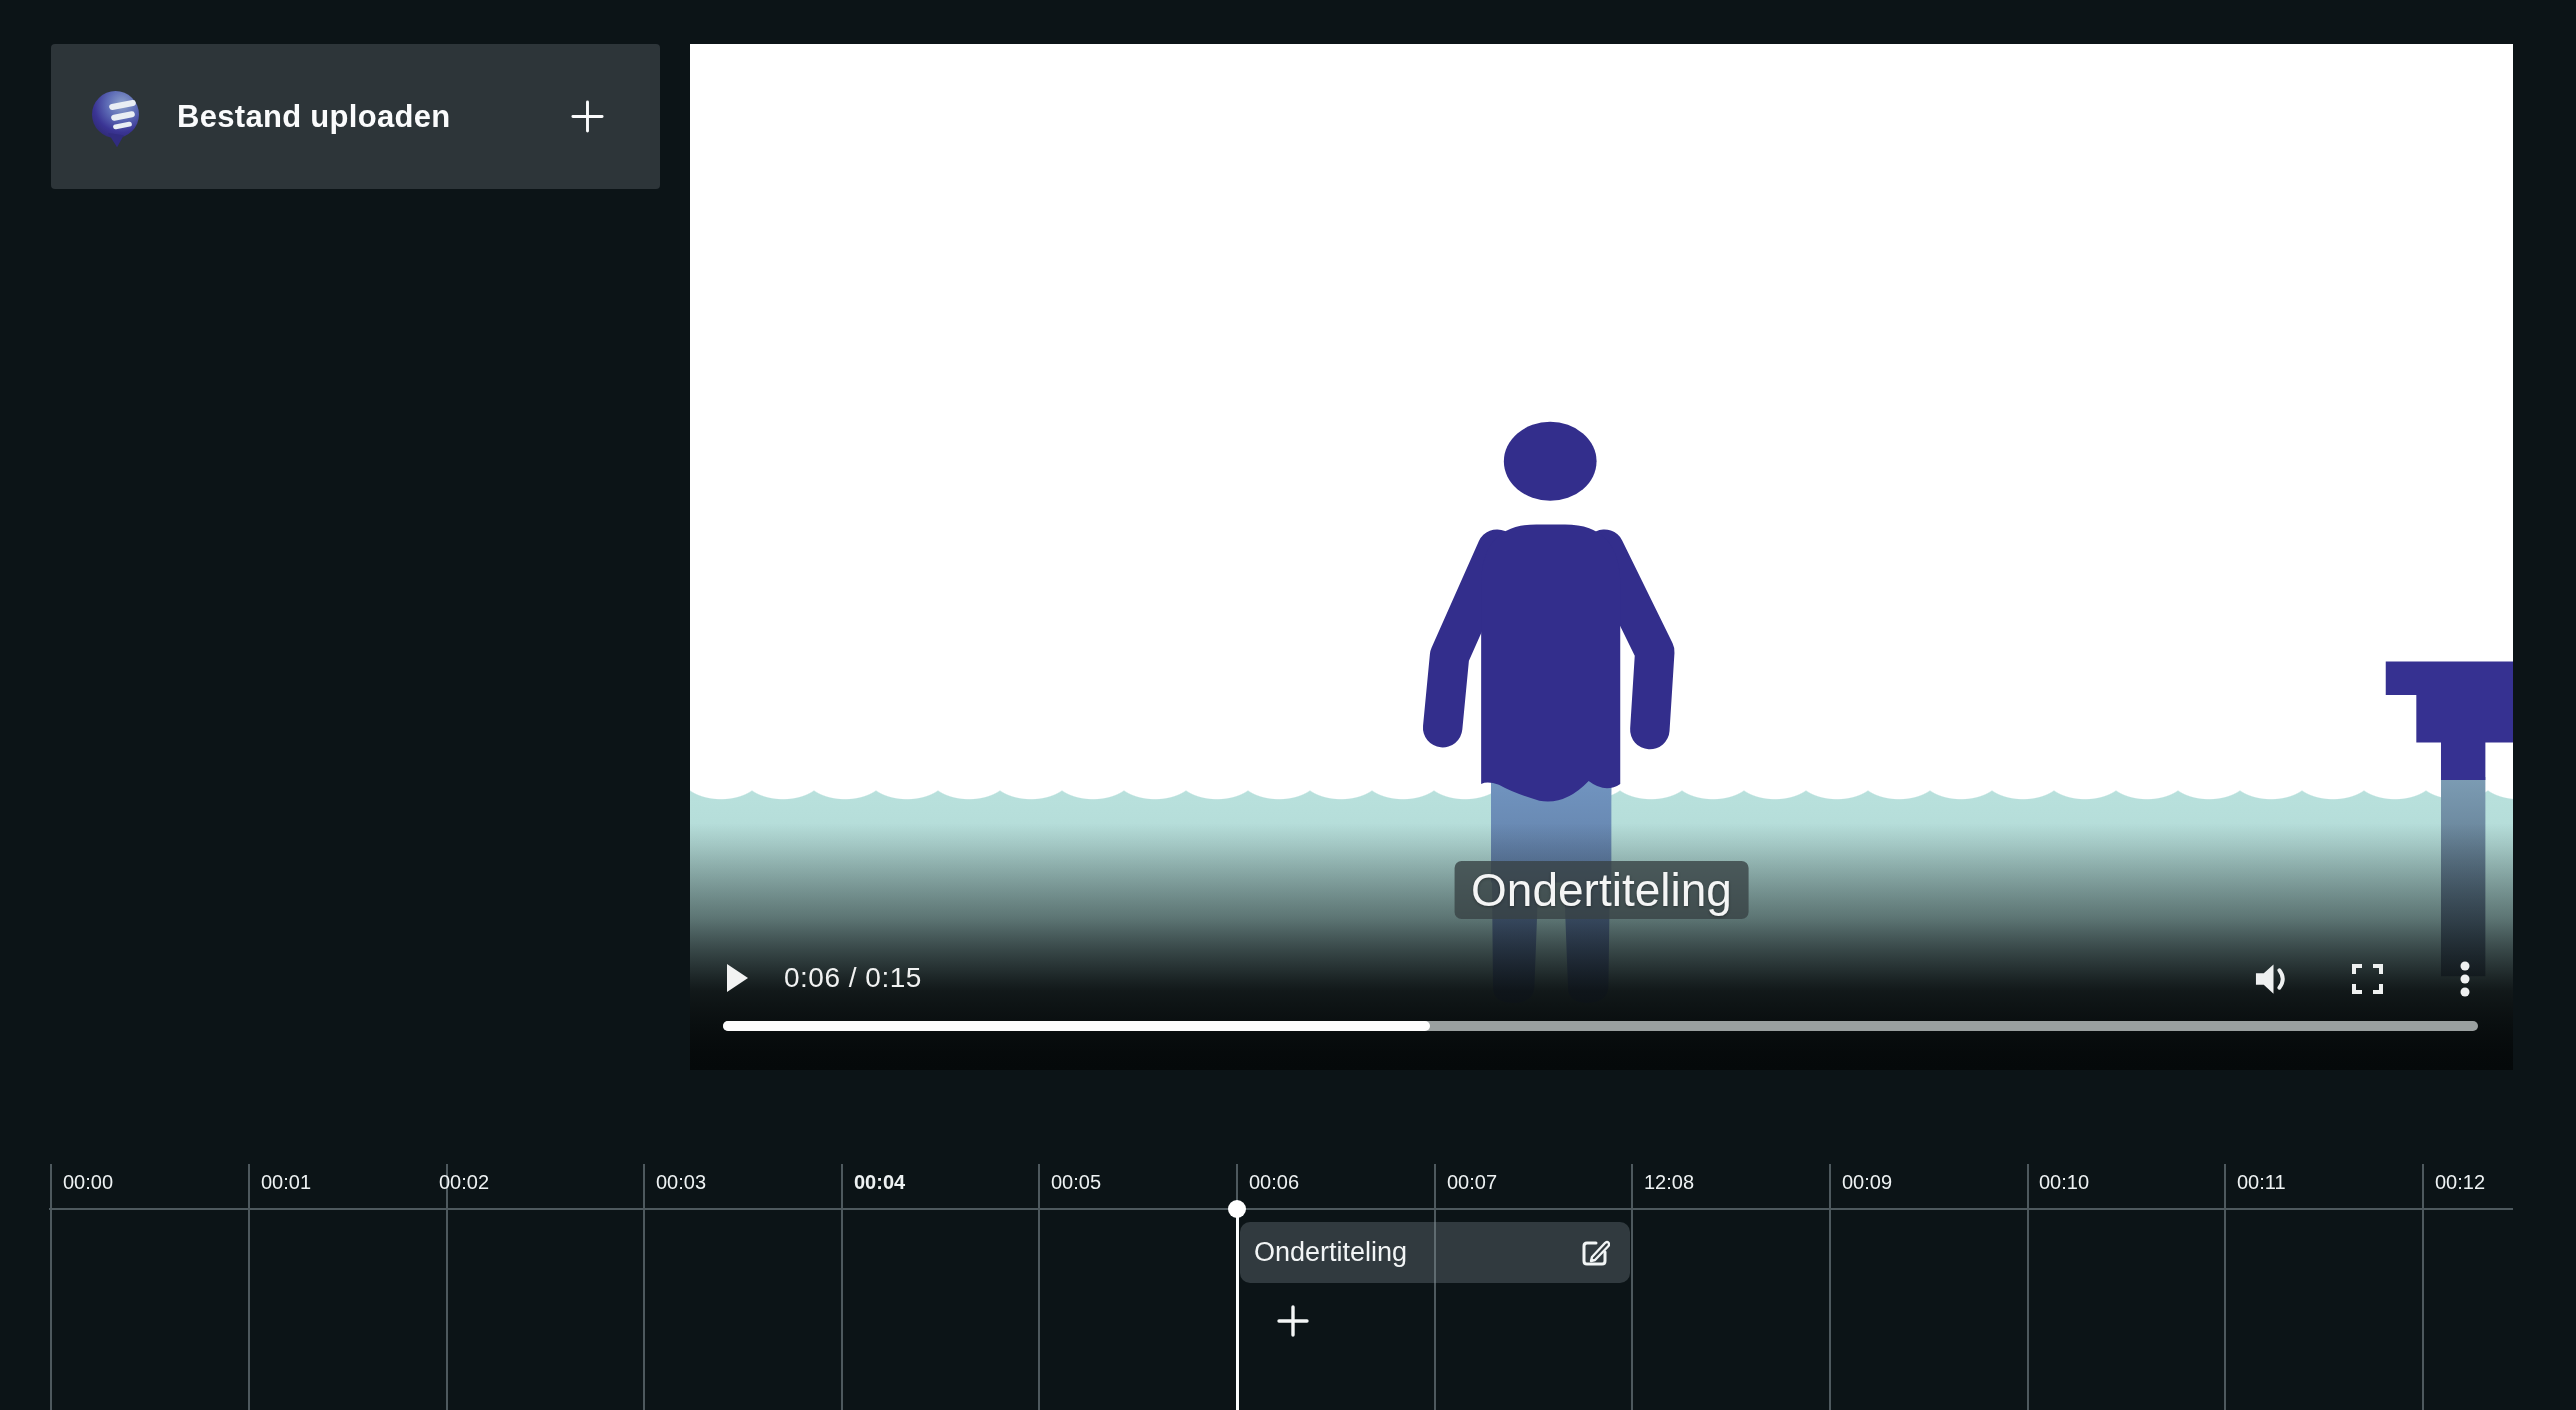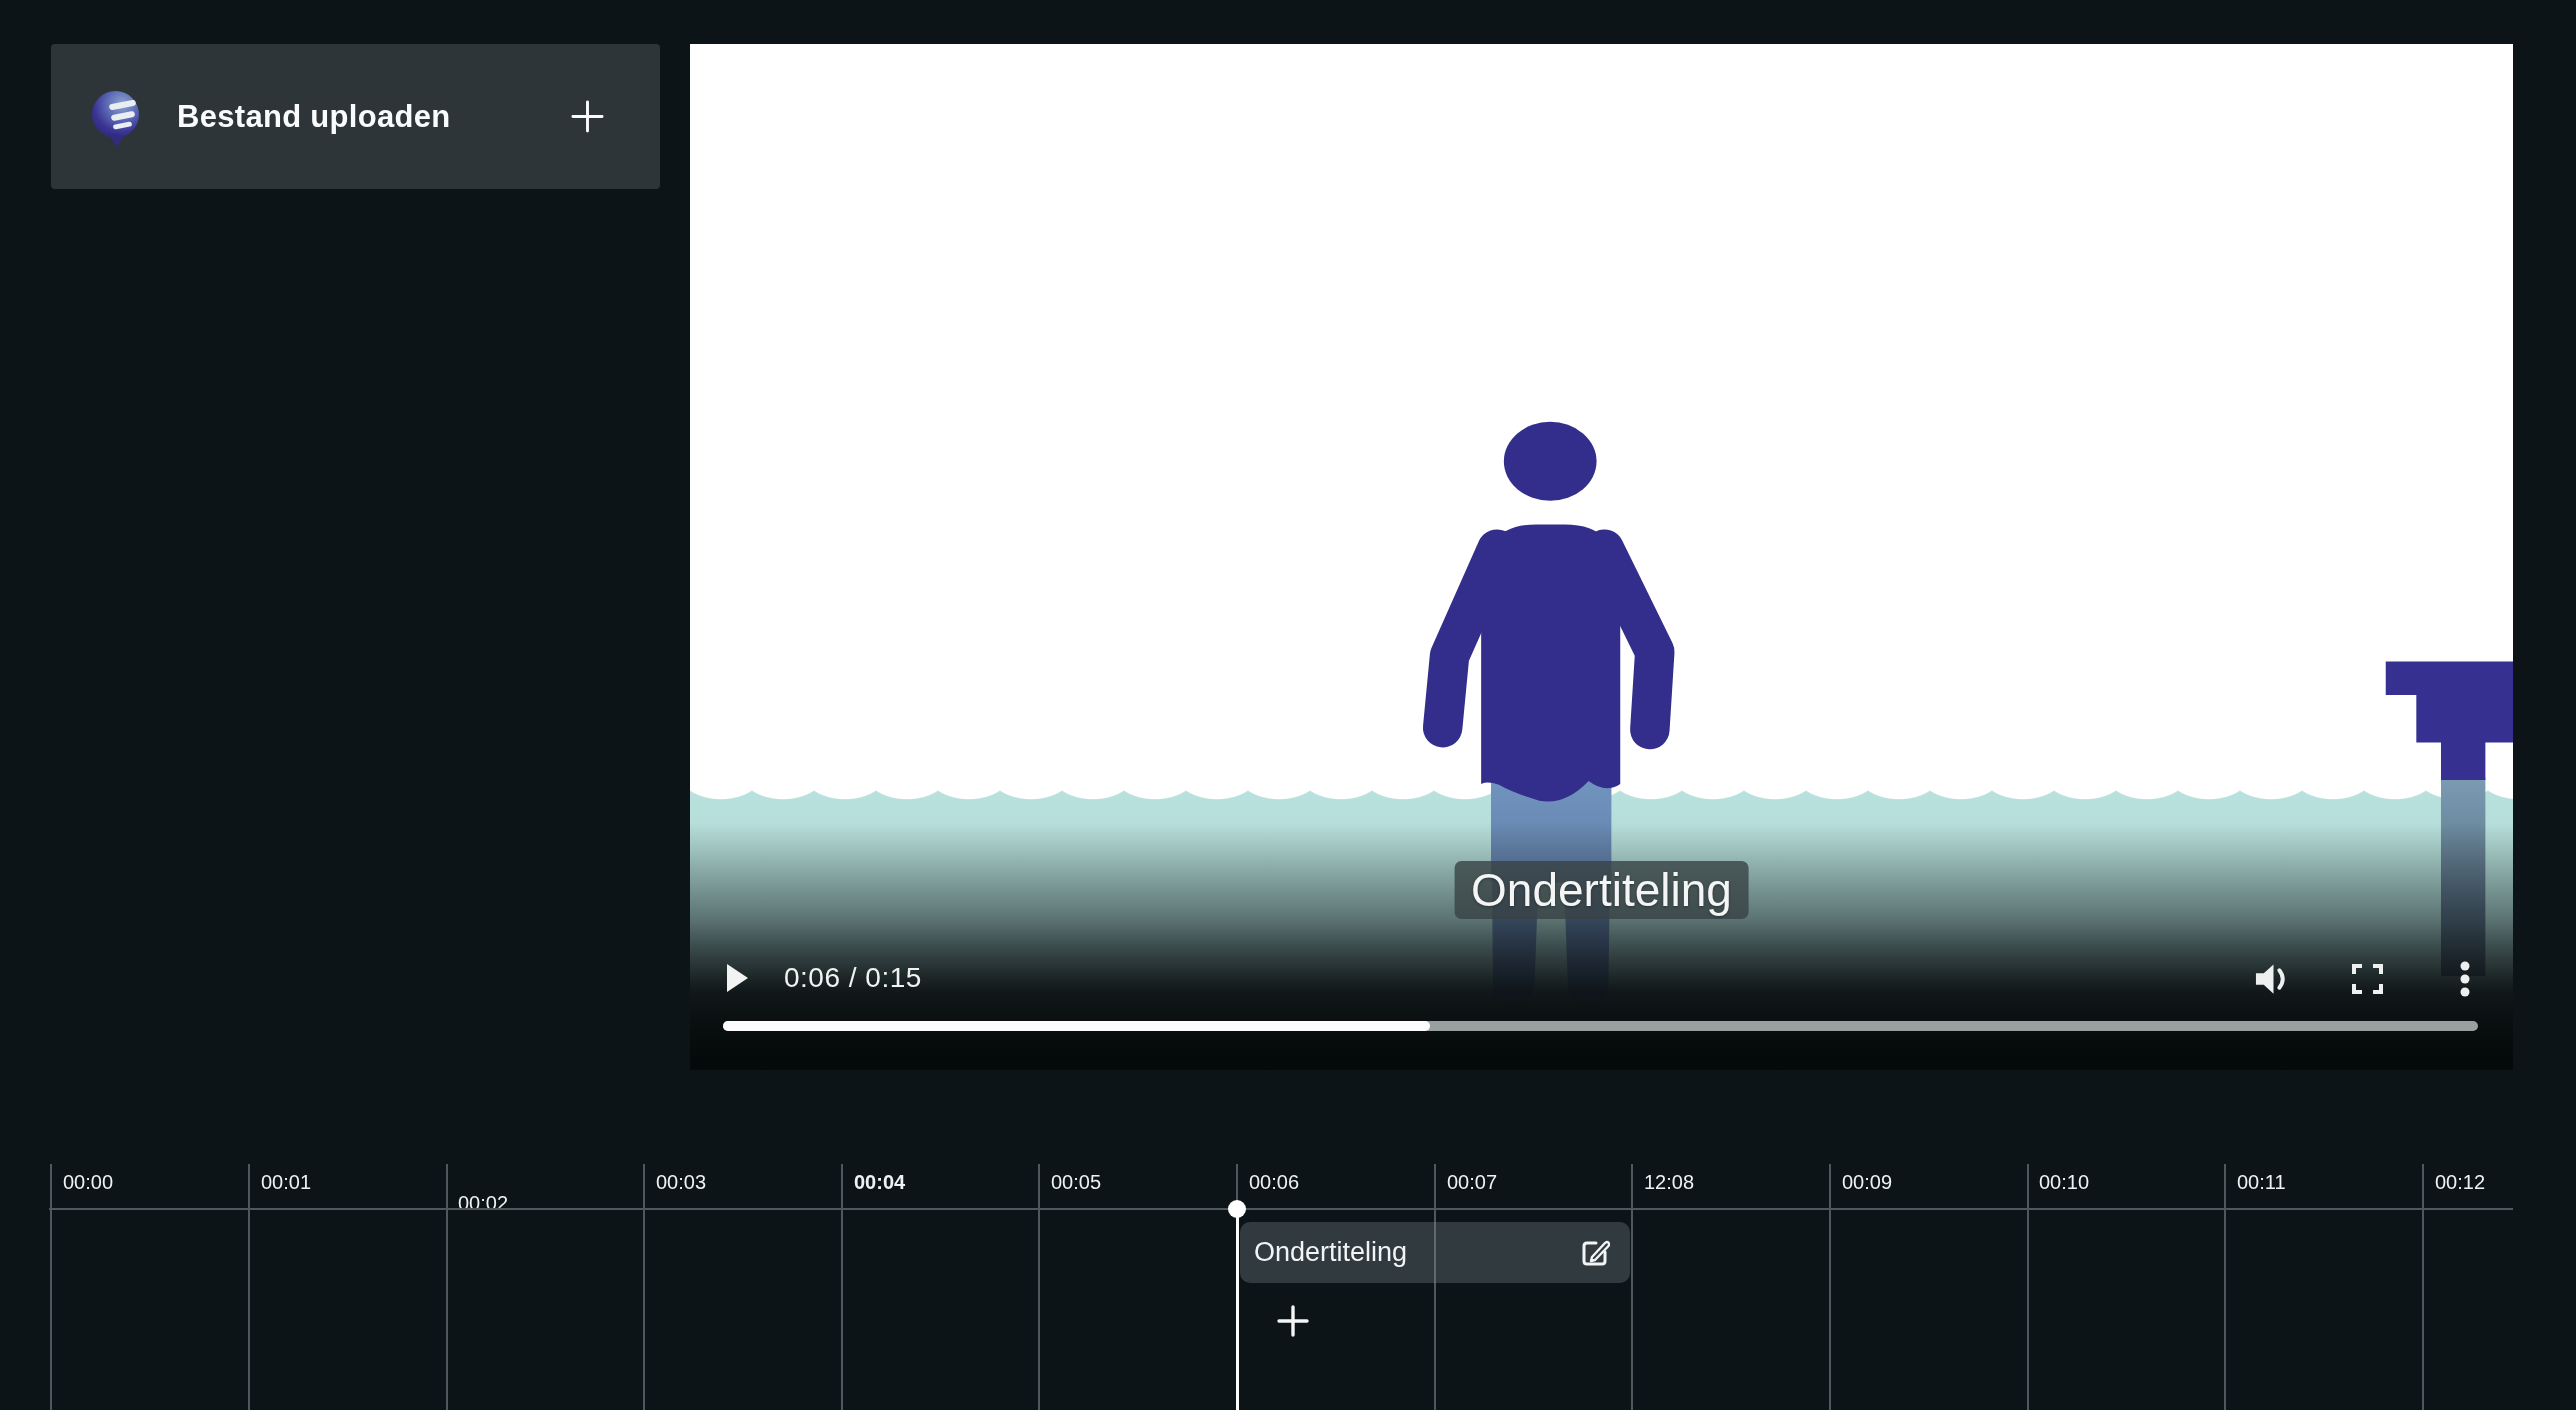--- a/index.html
+++ b/index.html
@@ -172,21 +172,21 @@
   </div>
 </div>
 
 <div class="timeline">
   <div id="timeline-grid">
       <div class="gridline" style="left: 50px;"></div>
       <div class="tick-label" style="left: 63px;">00:00</div>
       <div class="gridline" style="left: 248px;"></div>
       <div class="tick-label" style="left: 261px;">00:01</div>
       <div class="gridline" style="left: 446px;"></div>
-      <div class="tick-label" style="left: 458px; margin-top: 21px;">00:02</div>
+      <div class="tick-label" style="left: 439px;">00:02</div>
       <div class="gridline" style="left: 643px;"></div>
       <div class="tick-label" style="left: 656px;">00:03</div>
       <div class="gridline" style="left: 841px;"></div>
       <div class="tick-label" style="left: 854px; font-weight: bold;">00:04</div>
       <div class="gridline" style="left: 1038px;"></div>
       <div class="tick-label" style="left: 1051px;">00:05</div>
       <div class="gridline" style="left: 1236px;"></div>
       <div class="tick-label" style="left: 1249px;">00:06</div>
       <div class="gridline" style="left: 1434px;"></div>
       <div class="tick-label" style="left: 1447px;">00:07</div>

